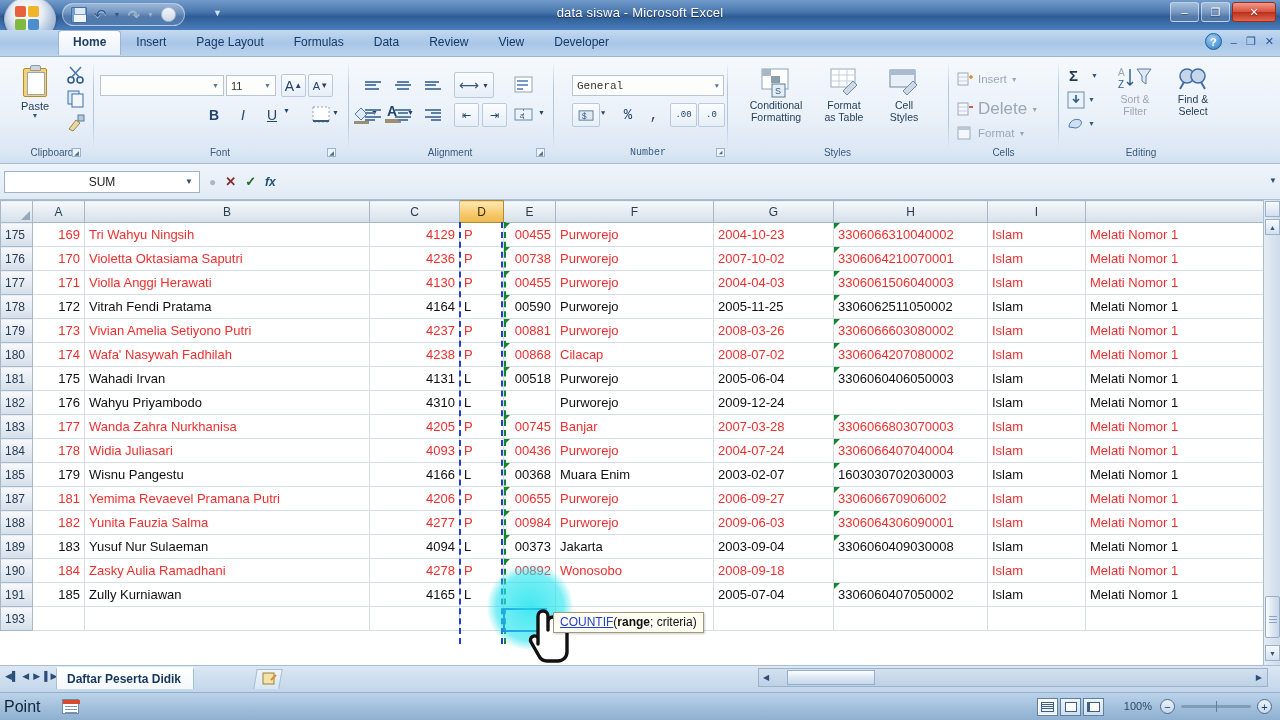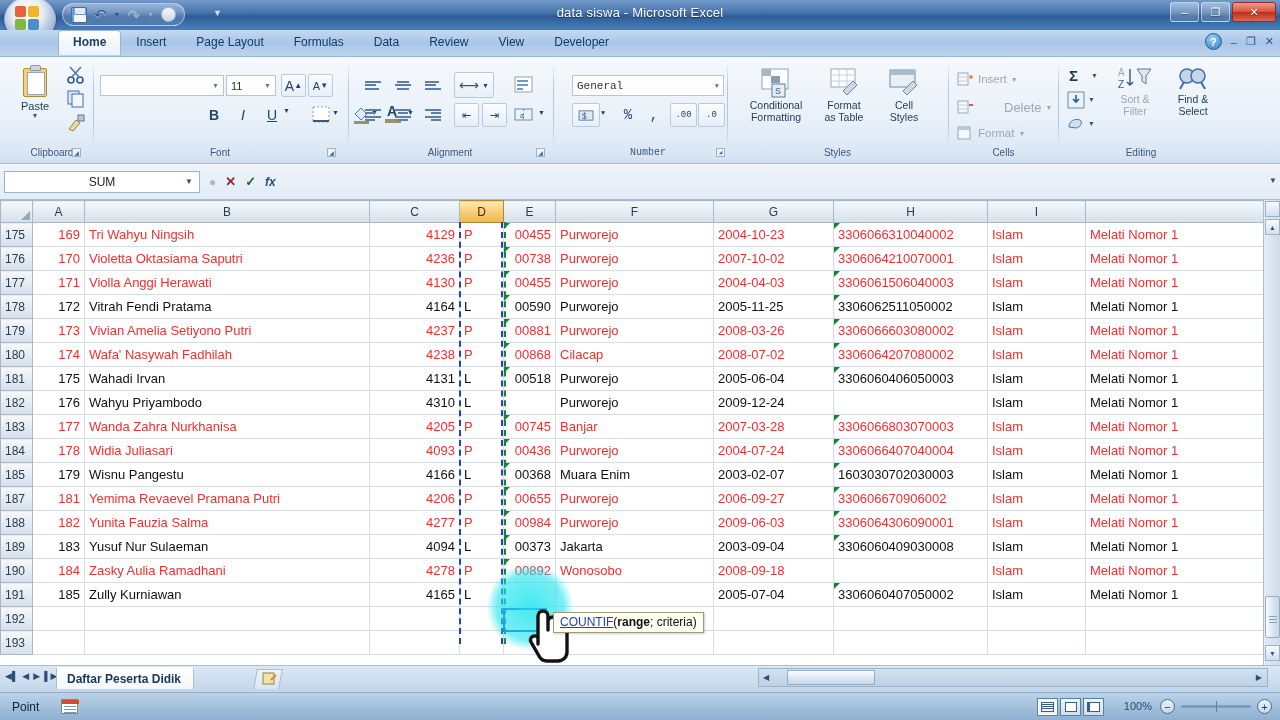--- a/index.html
+++ b/index.html
@@ -304,21 +304,21 @@
          background:linear-gradient(to bottom,#fdfeff,#dde8f4 50%,#c7d8e9); border:1px solid #95adc8;}
   .hsb-arrow { position:absolute; top:4px; font-size:8px; color:#2a4e78; }
 
   
   .statusbar {
     position:absolute; left:0; top:692px; width:1280px; height:28px;
     background:linear-gradient(to bottom,#bcd3ea,#9fbdda 60%, #8fb0d2);
     border-top:1px solid #90aecd;
     display:flex; align-items:center;
   }
-  .status-mode { margin-left:12px; font-size:12px; color:#10243b; }
+  .status-mode { margin-left:4px; font-size:16px; color:#10243b; }
   .status-ic {
     margin-left:22px; width:17px; height:15px; background:#fff;
     border:1px solid #6f8aa8; position:relative;
   }
   .status-ic:before { content:""; position:absolute; left:0; top:0; width:17px; height:4px; background:#d84a2a; }
   .status-ic:after { content:""; position:absolute; left:2px; top:6px; width:12px; height:1px;
     background:#7f94ab; box-shadow:0 3px 0 #7f94ab, 0 6px 0 #7f94ab; }
   .view-btns { position:absolute; right:176px; top:5px; display:flex; gap:2px; }
   .view-btn {
     width:21px; height:18px; border:1px solid #5f7f9f;
@@ -603,21 +603,21 @@
         </svg>
         <span style="font-size:11.5px; color:#9aa7b5;">Insert</span>
         <span style="font-size:7px; color:#9aa7b5;">▼</span>
       </div>
       <div style="position:absolute; left:6px; top:40px; display:flex; align-items:center; gap:4px;">
         <svg width="17" height="16" viewBox="0 0 17 16">
           <rect x="1" y="2" width="10" height="12" fill="#f4f7fb" stroke="#9aa9ba"></rect>
           <path d="M1,6 h10 M1,10 h10" stroke="#c3cfdd"></path>
           <path d="M12,6 h4" stroke="#c0392b" stroke-width="1.6"></path>
         </svg>
-        <span style="font-size:13px; color:#9aa7b5;margin-left:26px;">Delete</span>
+        <span style="font-size:17px; color:#9aa7b5;">Delete</span>
         <span style="font-size:7px; color:#9aa7b5;">▼</span>
       </div>
       <div style="position:absolute; left:6px; top:66px; display:flex; align-items:center; gap:4px;">
         <svg width="17" height="16" viewBox="0 0 17 16">
           <rect x="1" y="2" width="12" height="12" fill="#f4f7fb" stroke="#9aa9ba"></rect>
           <rect x="1" y="2" width="12" height="3" fill="#b9c6d5"></rect>
         </svg>
         <span style="font-size:11.5px; color:#9aa7b5;">Format</span>
         <span style="font-size:7px; color:#9aa7b5;">▼</span>
       </div>
@@ -908,33 +908,20 @@
             <td class="cell num">4165</td>
             <td class="cell ">L</td>
             <td class="cell num"></td>
             <td class="cell "></td>
             <td class="cell ">2005-07-04</td>
             <td class="cell  flagged">3306060407050002</td>
             <td class="cell ">Islam</td>
             <td class="cell ">Melati Nomor 1</td>
           </tr>
           <tr>
-            <td class="rowhead">192</td>
-            <td class="cell num"></td>
-            <td class="cell "></td>
-            <td class="cell num"></td>
-            <td class="cell "></td>
-            <td class="cell num"></td>
-            <td class="cell "></td>
-            <td class="cell "></td>
-            <td class="cell "></td>
-            <td class="cell "></td>
-            <td class="cell "></td>
-          </tr>
-          <tr>
             <td class="rowhead">193</td>
             <td class="cell num"></td>
             <td class="cell "></td>
             <td class="cell num"></td>
             <td class="cell "></td>
             <td class="cell num"></td>
             <td class="cell "></td>
             <td class="cell "></td>
             <td class="cell "></td>
             <td class="cell "></td>

